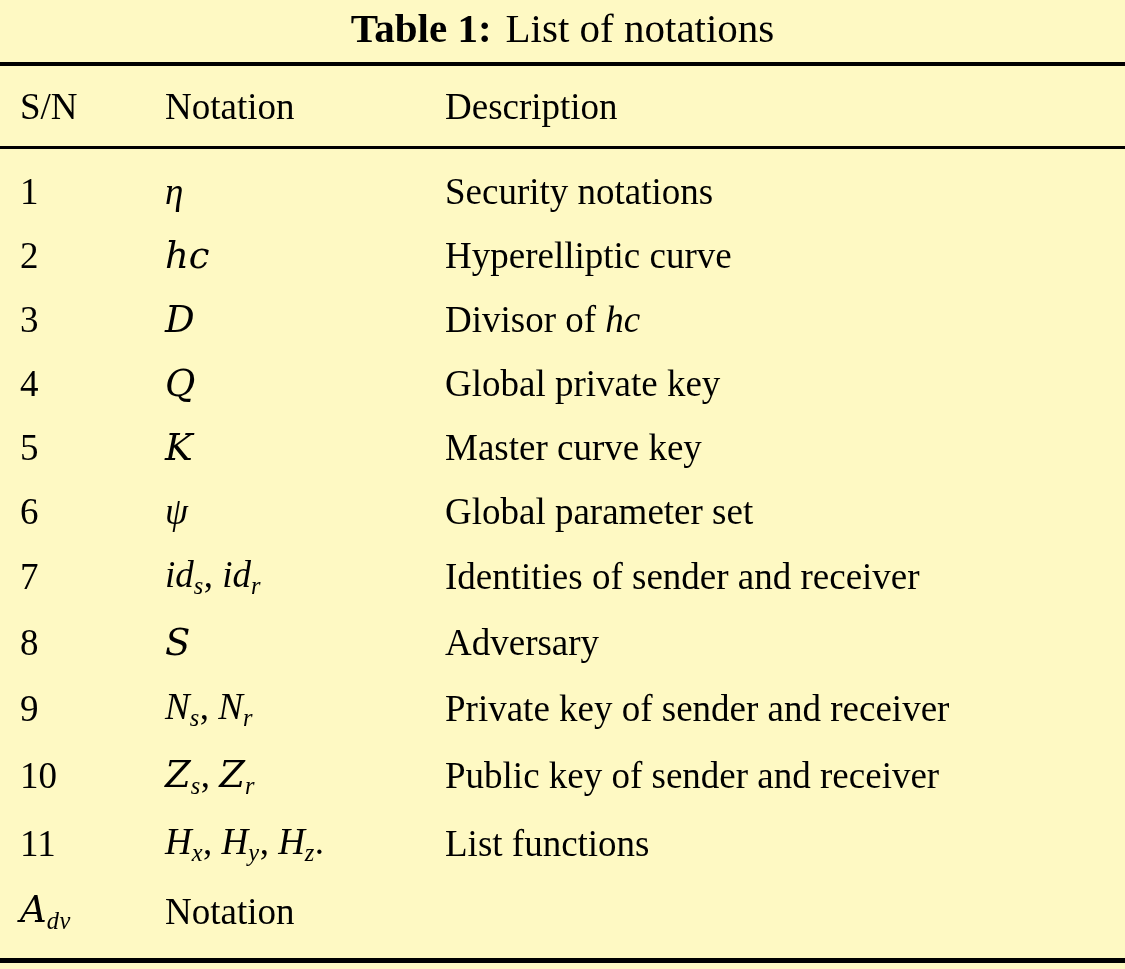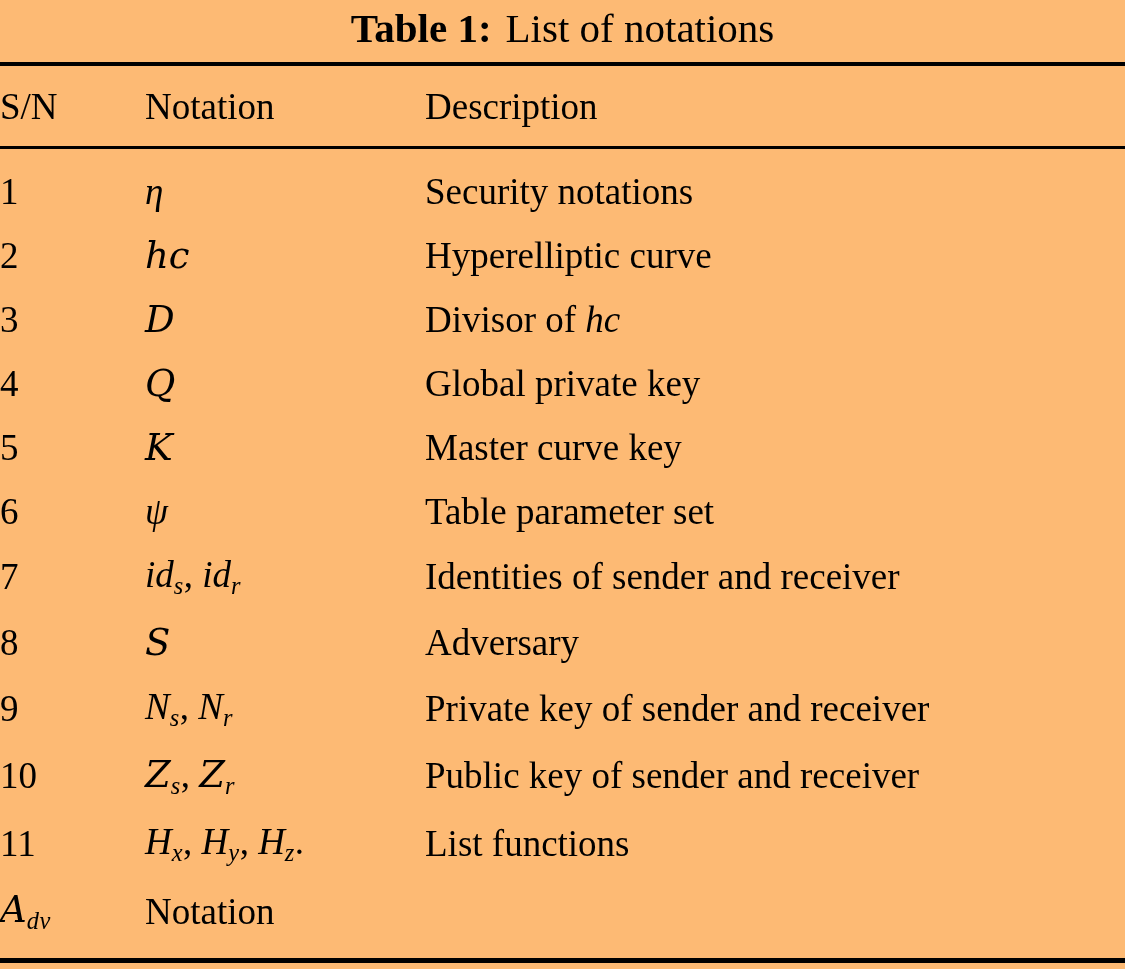--- a/index.html
+++ b/index.html
@@ -4,21 +4,21 @@
 <style>
   html, body {
     margin: 0;
     padding: 0;
     background: #ffffff;
   }
   .page {
     position: relative;
     width: 1125px;
     height: 969px;
-    background: #fdba74;
+    background: #fef9c3;
     color: #000000;
     font-family: "Liberation Serif", serif;
     overflow: hidden;
   }
   .caption {
     position: absolute;
     top: 1px;
     left: 0;
     width: 100%;
     text-align: center;
@@ -36,20 +36,21 @@
     width: 1125px;
     background: #000000;
   }
   .rule-top    { top: 62px;  height: 4px; }
   .rule-mid    { top: 146px; height: 3px; }
   .rule-bottom { top: 958px; height: 5px; }
 
   .grid-cols {
     display: grid;
     grid-template-columns: 145px 280px 1fr;
+    padding-left: 20px;
     box-sizing: border-box;
     align-items: center;
   }
   .header-row {
     position: absolute;
     top: 66px;
     left: 0;
     width: 1125px;
     height: 80px;
     font-size: 37px;
@@ -123,21 +124,21 @@
         <div class="cell"><span>Global private key</span></div>
       </div>
       <div class="trow grid-cols">
         <div class="cell">5</div>
         <div class="cell"><span class="seg-scr">K</span></div>
         <div class="cell"><span>Master curve key</span></div>
       </div>
       <div class="trow grid-cols">
         <div class="cell">6</div>
         <div class="cell"><span class="seg-i">ψ</span></div>
-        <div class="cell"><span>Table parameter set</span></div>
+        <div class="cell"><span>Global parameter set</span></div>
       </div>
       <div class="trow grid-cols">
         <div class="cell">7</div>
         <div class="cell"><span class="seg-i">id</span><span class="seg-sub">s</span><span>, </span><span class="seg-i">id</span><span class="seg-sub">r</span></div>
         <div class="cell"><span>Identities of sender and receiver</span></div>
       </div>
       <div class="trow grid-cols">
         <div class="cell">8</div>
         <div class="cell"><span class="seg-scr">S</span></div>
         <div class="cell"><span>Adversary</span></div>

